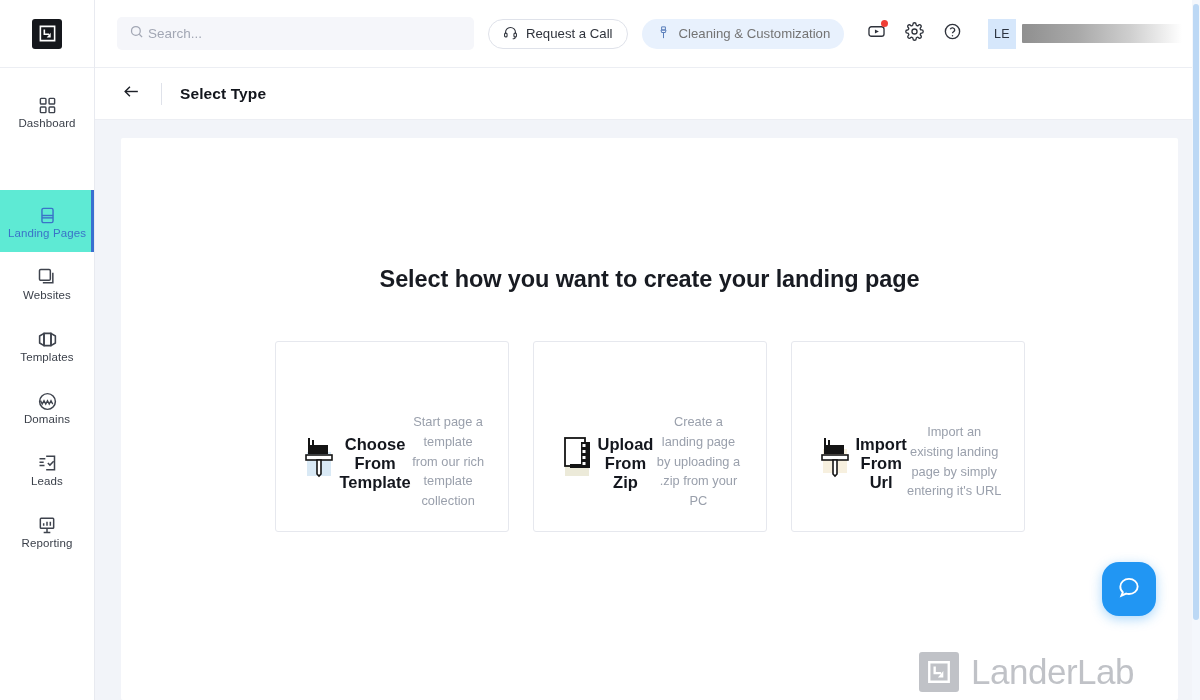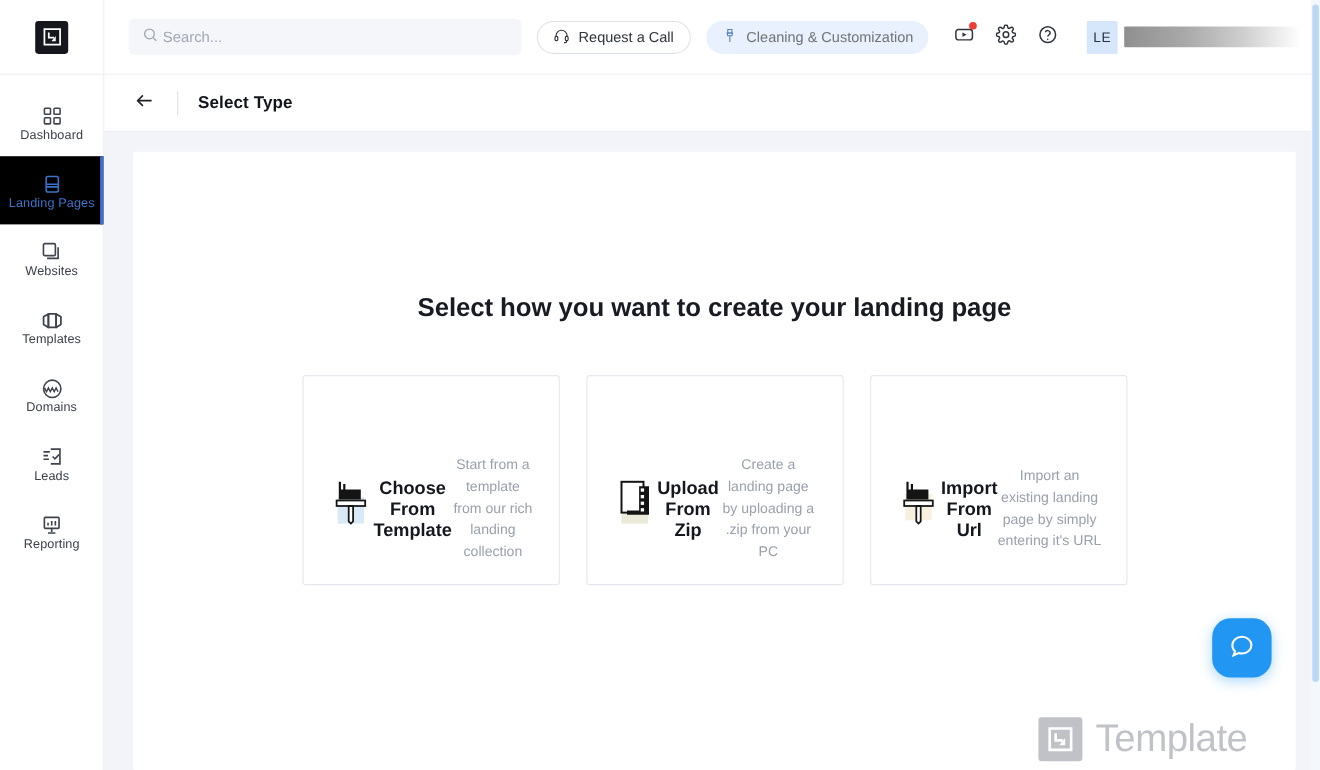--- a/index.html
+++ b/index.html
@@ -32,21 +32,21 @@
   .nav-item {
     position: relative;
     height: 62px;
     display: flex; flex-direction: column; align-items: center; justify-content: center;
     cursor: pointer;
     color: #3e434d;
   }
   .nav-item .nav-label {
     font-size: 11.5px; letter-spacing: .1px; color: #3b404a; white-space: nowrap;
   }
-  .nav-item.active { background: #000000; }
+  .nav-item.active { background: #5eead4; margin-top: 48px; }
   .nav-item.active .nav-label { color: #3a73c8; }
   .nav-item.active svg { stroke: #3a73c8; color: #3a73c8; }
   .nav-item.active::after {
     content: ""; position: absolute; right: 0; top: 0; bottom: 0;
     width: 3px; background: #3a6fd0;
   }
   .nav-ico { height: 24px; display:flex; align-items:center; justify-content:center; }
 
   
   .right { flex: 1 1 auto; display: flex; flex-direction: column; min-width: 0; position: relative; }
@@ -365,21 +365,21 @@
           <div class="card">
             <div class="card-ico">
               <svg width="42" height="44" viewBox="0 0 42 44">
                 <rect x="9" y="18" width="24" height="24" fill="#d9e9f5"></rect>
                 <path d="M10 4h2v7h2V6h2v5h14v9H10z" fill="#141414"></path>
                 <rect x="8" y="21" width="26" height="5" fill="#fff" stroke="#141414" stroke-width="1.6"></rect>
                 <path d="M19 26h4v14l-2 2-2-2z" fill="#fff" stroke="#141414" stroke-width="1.6"></path>
               </svg>
             </div>
             <div class="card-title">Choose From Template</div>
-            <div class="card-desc">Start from a template from our rich landing collection</div>
+            <div class="card-desc">Start page a template from our rich template collection</div>
           </div>
 
           <div class="card">
             <div class="card-ico">
               <svg width="42" height="44" viewBox="0 0 42 44">
                 <rect x="9" y="16" width="24" height="26" fill="#ecead9"></rect>
                 <rect x="9" y="4" width="20" height="28" fill="#fff" stroke="#141414" stroke-width="1.8"></rect>
                 <path d="M25 8h9v26H14v-4h11z" fill="#141414"></path>
                 <g fill="#fff">
                   <rect x="26.5" y="10" width="3" height="3"></rect>
@@ -421,20 +421,20 @@
   </div>
 
   <div class="watermark">
     <div class="wm-mark">
       <svg width="26" height="26" viewBox="0 0 24 24" fill="none">
         <path d="M3 3h18v18H3z" stroke="#fff" stroke-width="2.2"></path>
         <path d="M8 7v6h6" stroke="#fff" stroke-width="2.2" fill="none"></path>
         <path d="M16 17V11l-5 6z" fill="#fff"></path>
       </svg>
     </div>
-    <div class="wm-text">Template</div>
+    <div class="wm-text">LanderLab</div>
   </div>
 
   <div class="scroll-track">
     <div class="scroll-thumb"></div>
   </div>
 
 </div>
 
 </body></html>

